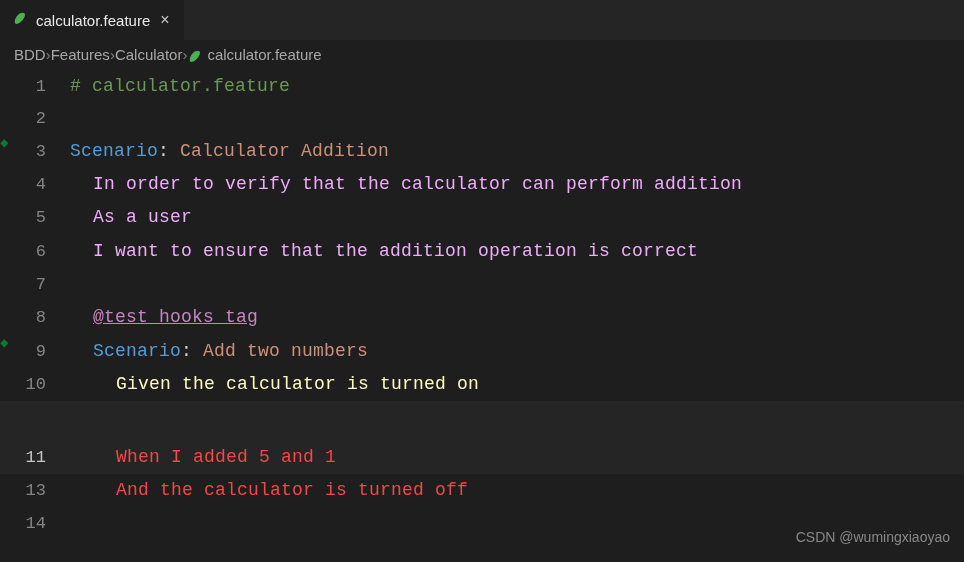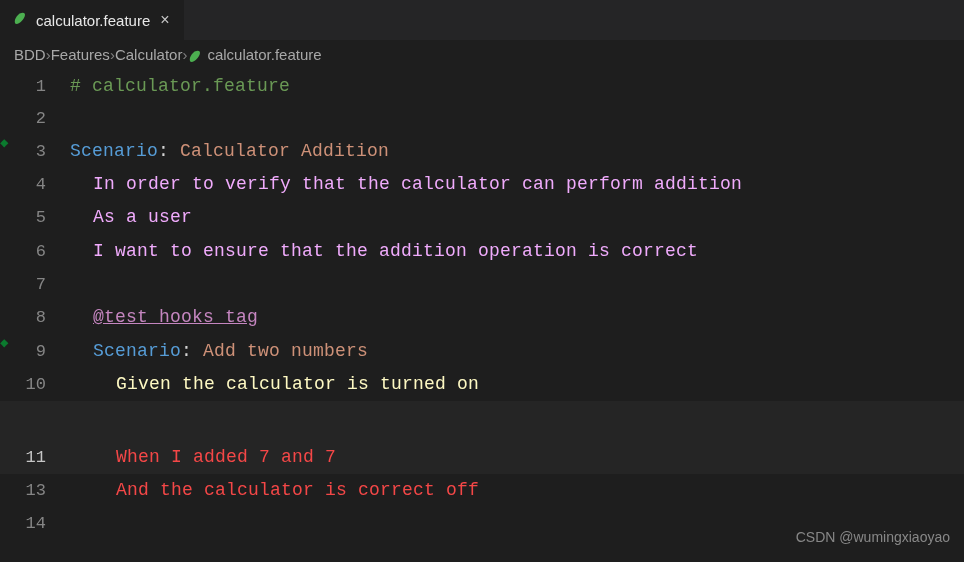--- a/index.html
+++ b/index.html
@@ -175,27 +175,27 @@
     <span class="code"><span class="indent-guide"></span>  <span class="kw">Scenario</span><span class="plain">: </span><span class="val">Add two numbers</span></span>
   </div>
 
   <div class="line">
     <span class="gutter">10</span>
     <span class="code"><span class="indent-guide"></span>  <span class="indent-guide"></span>  <span class="blue">Given </span><span class="blue">the calculator is turned on</span></span>
   </div>
 
   <div class="line current">
     <span class="gutter">11</span>
-    <span class="code"><span class="indent-guide"></span>  <span class="indent-guide"></span>  <span class="red">When </span><span class="red">I added 7 and 7</span></span>
+    <span class="code"><span class="indent-guide"></span>  <span class="indent-guide"></span>  <span class="red">When </span><span class="red">I added 5 and 1</span></span>
   </div>
 
 
   <div class="line">
     <span class="gutter">13</span>
-    <span class="code"><span class="indent-guide"></span>  <span class="indent-guide"></span>  <span class="red">And </span><span class="red">the calculator is correct off</span></span>
+    <span class="code"><span class="indent-guide"></span>  <span class="indent-guide"></span>  <span class="red">And </span><span class="red">the calculator is turned off</span></span>
   </div>
 
   <div class="line">
     <span class="gutter">14</span>
     <span class="code"></span>
   </div>
 
 </div>
 
 <div class="watermark">CSDN @wumingxiaoyao</div>

